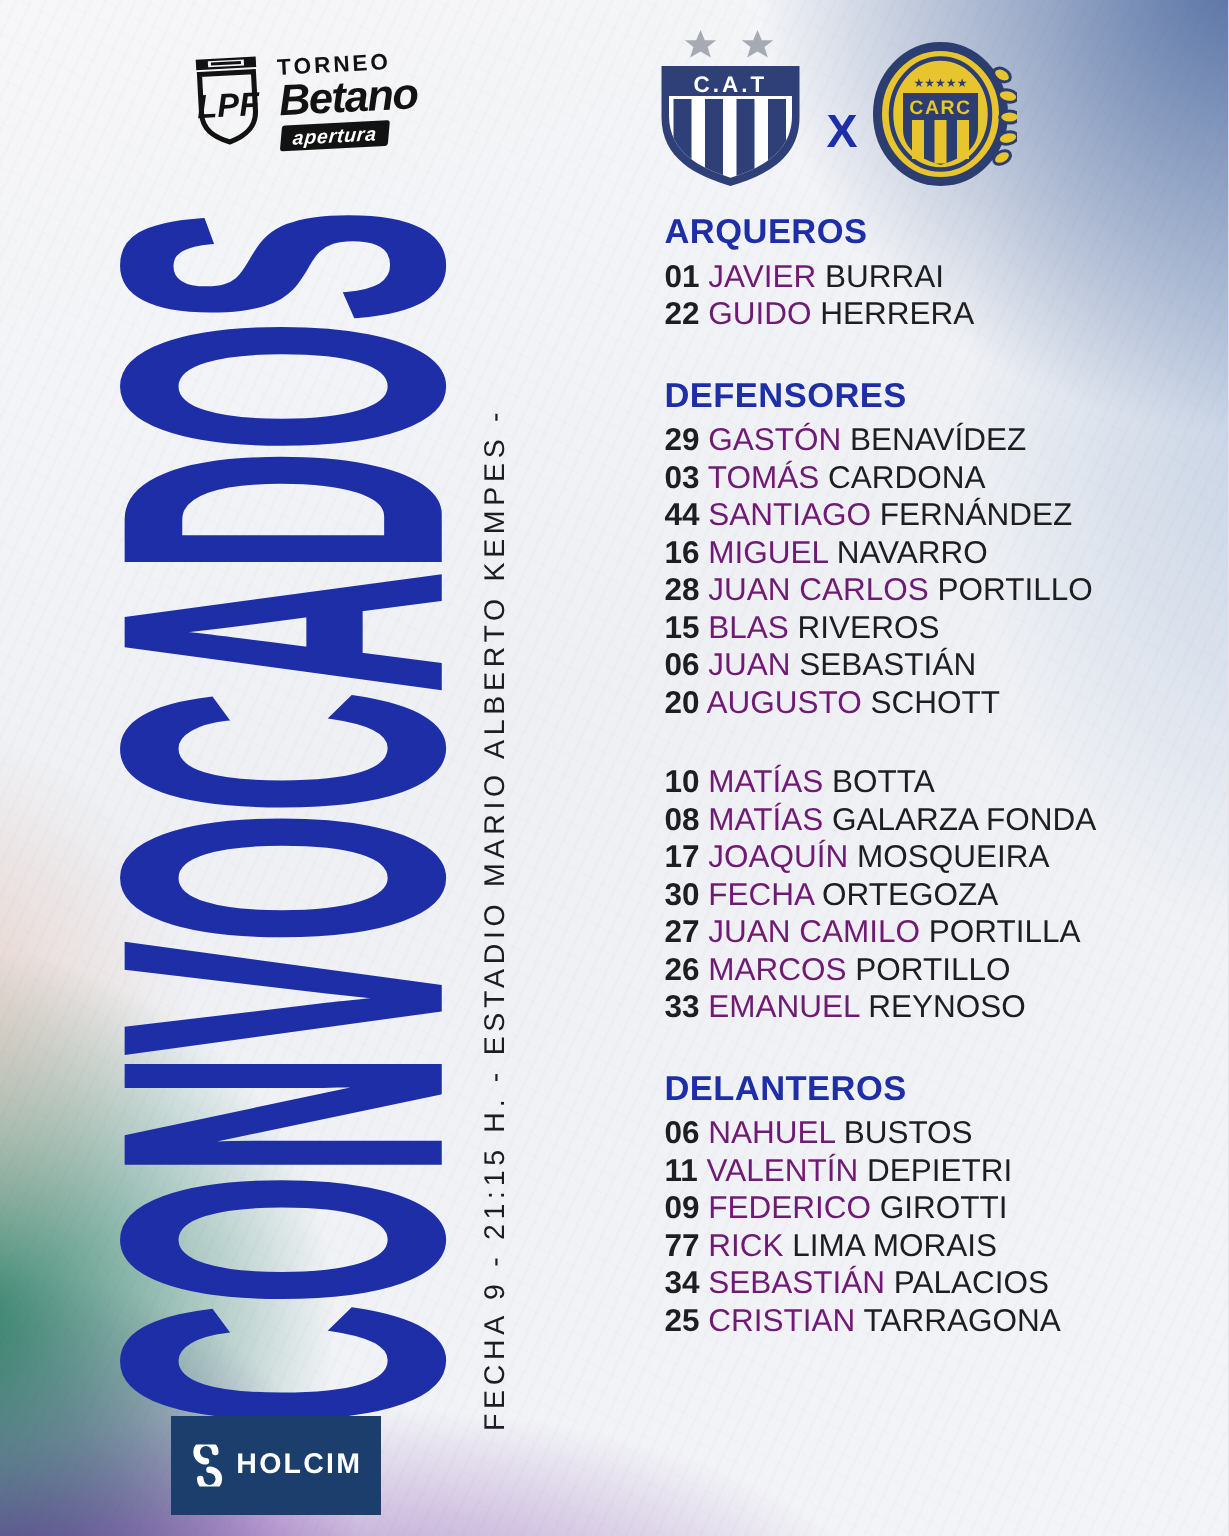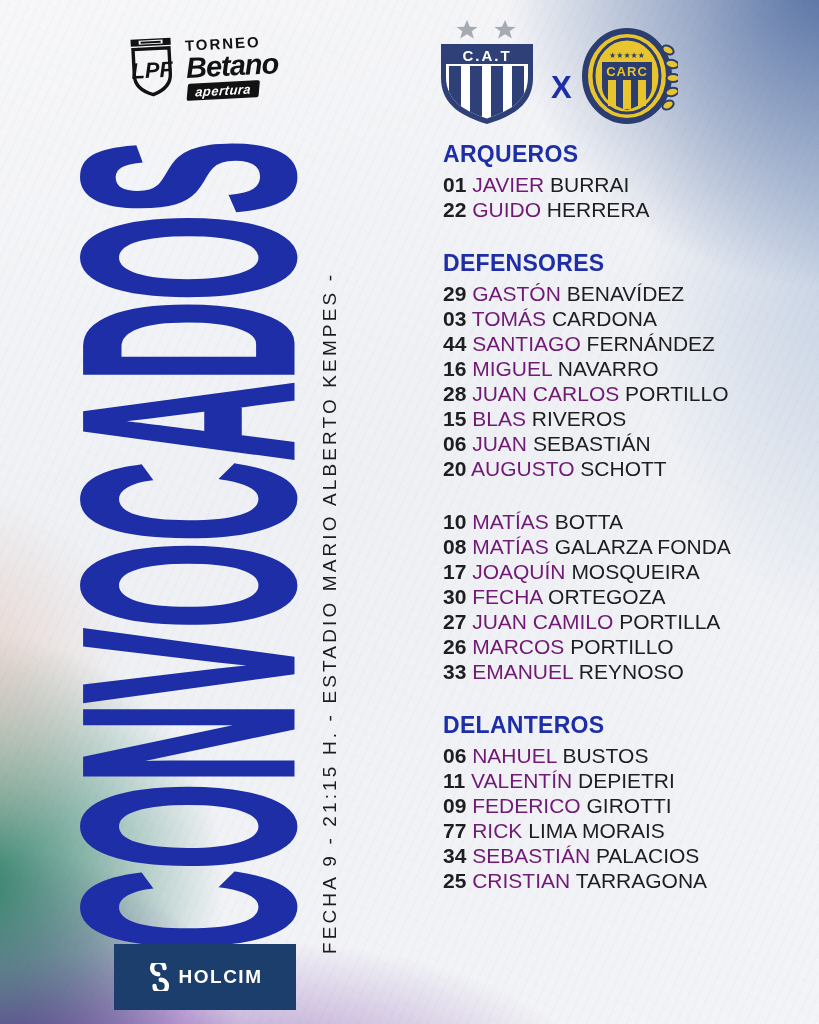--- a/index.html
+++ b/index.html
@@ -42,21 +42,21 @@
   .matchinfo-svg{position:absolute;left:298px;top:258px;}
   
   .squad{position:absolute;left:443px;top:141px;width:370px;}
   .section{margin-bottom:28px;}
   .section-title{font-size:23px;line-height:26px;font-weight:700;color:#1d2ea6;margin-bottom:5px;letter-spacing:.3px;}
   .player{font-size:21px;line-height:25px;color:#1e1e20;white-space:nowrap;}
   .player .num{font-weight:800;}
   .player .first{font-weight:400;color:#701a75;}
   .player .last{font-weight:400;}
   
-  .sponsor{position:absolute;left:114px;top:944px;width:182px;height:66px;background:#1b3e6c;
+  .sponsor{position:absolute;left:114px;top:944px;width:140px;height:66px;background:#1b3e6c;
     display:flex;align-items:center;justify-content:center;gap:8px;}
   .sponsor-name{color:#fff;font-weight:800;font-size:19px;letter-spacing:1.5px;}
 </style>
 </head>
 <body>
 
 <div class="poster">
 
   <div class="bg bg-washes"></div>
   <div class="bg bg-texture"></div>

